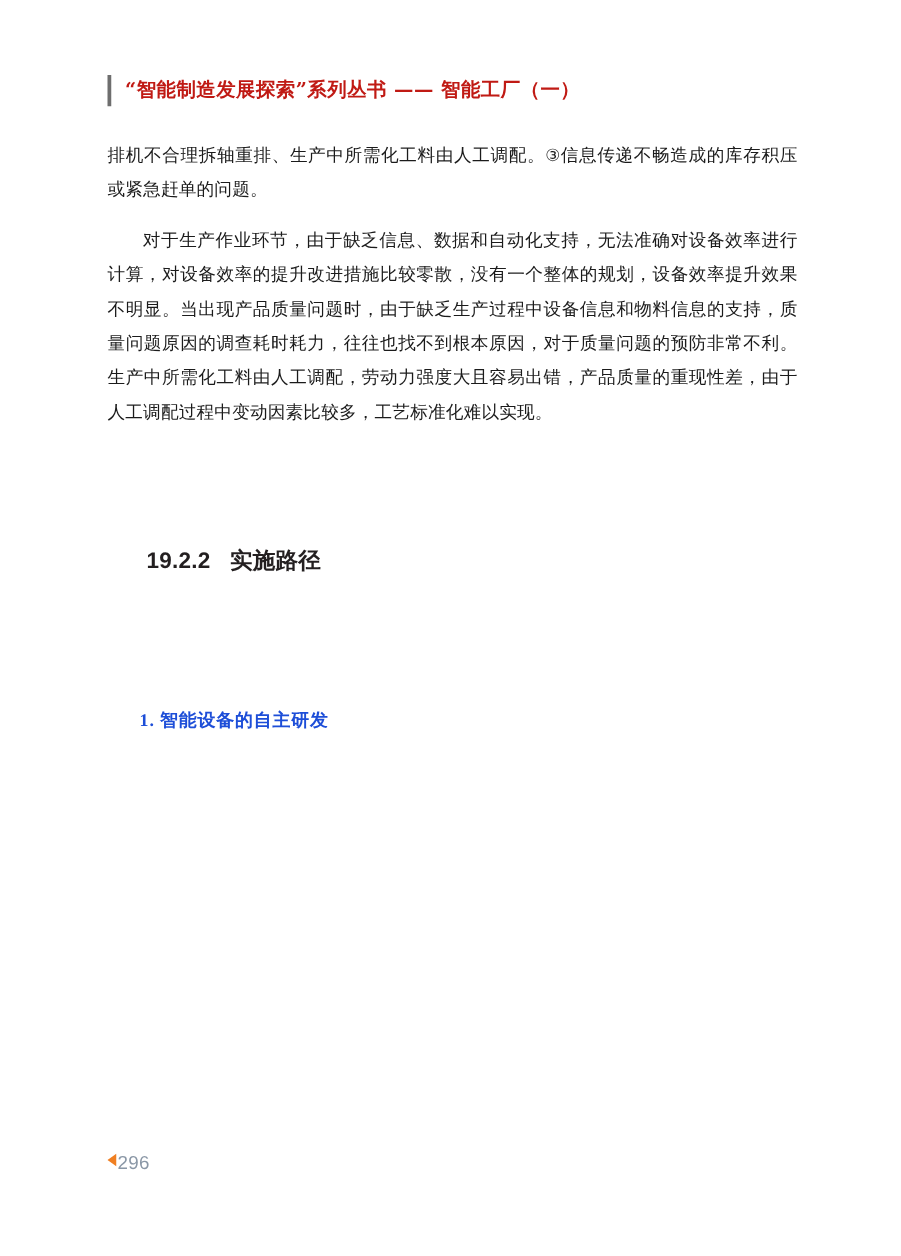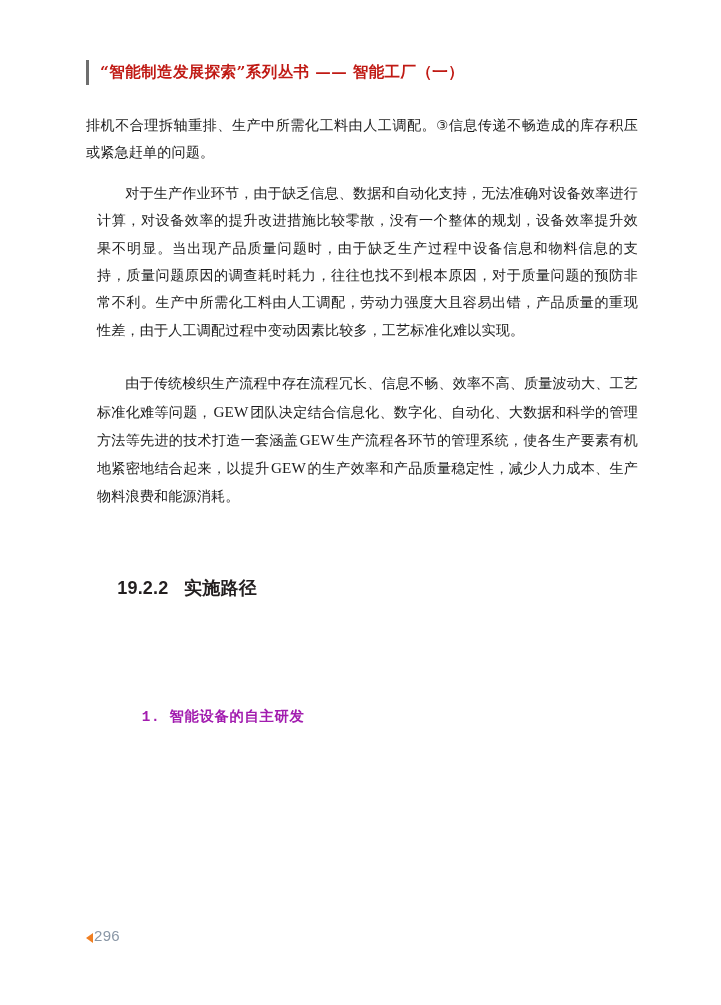--- a/index.html
+++ b/index.html
@@ -63,21 +63,20 @@
     font-family: "DejaVu Serif", serif;
     font-size: 14.1px;
     line-height: 27.4px;
     color: #1b1b1b;
     text-align: justify;
     text-justify: inter-character;
     letter-spacing: 0.15px;
   }
   p.para.indent {
     text-indent: 2em;
-    margin-left: 11px;
   }
 
   .gap-sm { height: 13px; }
 
   
   .lat {
     font-family: "Liberation Serif", serif;
     font-size: 15.2px;
     padding: 0 1.5px;
   }
@@ -101,37 +100,37 @@
     font-family: "Liberation Sans", sans-serif;
     font-weight: 700;
   }
   .sec-heading .sec-text {
     font-family: "Liberation Sans", sans-serif;
     font-weight: 700;
   }
 
   
   .sub-heading {
-    font-family: Liberation Mono, monospace;
+    font-family: Liberation Serif, serif;
     font-weight: 700;
     font-size: 14.3px;
-    color: #a21caf;
+    color: #1d4ed8;
     letter-spacing: 0.7px;
     line-height: 1.2;
     margin: 0;
     white-space: pre;
   }
 
   
   .folio {
     position: absolute;
     left: 86px;
     top: 923px;
     display: flex;
-    align-items: flex-end;
+    align-items: flex-start;
     height: 20px;
   }
   .folio-arrow {
     width: 0;
     height: 0;
     border-top: 5.5px solid transparent;
     border-bottom: 5.5px solid transparent;
     border-right: 7px solid #f07f22;
     margin-right: 1px;
     flex: 0 0 auto;
@@ -157,21 +156,20 @@
   <div class="content">
 
     <p class="para" id="p1"><span>排机不合理拆轴重排、生产中所需化工料由人工调配。</span><span class="circnum">③</span><span>信息传递不畅造成的库存积压或紧急赶单的问题。</span></p>
     <div class="gap-sm"></div>
 
     <p class="para indent" id="p2"><span>对于生产作业环节，由于缺乏信息、数据和自动化支持，无法准确对设备效率进行计算，对设备效率的提升改进措施比较零散，没有一个整体的规划，设备效率提升效果不明显。当出现产品质量问题时，由于缺乏生产过程中设备信息和物料信息的支持，质量问题原因的调查耗时耗力，往往也找不到根本原因，对于质量问题的预防非常不利。生产中所需化工料由人工调配，劳动力强度大且容易出错，产品质量的重现性差，由于人工调配过程中变动因素比较多，工艺标准化难以实现。</span></p>
     <div class="gap-sm"></div>
 
     <div class="gap-sm"></div>
 
-    <p class="para indent" id="p4"><span>由于传统梭织生产流程中存在流程冗长、信息不畅、效率不高、质量波动大、工艺标准化难等问题，</span><span class="lat">GEW</span><span>团队决定结合信息化、数字化、自动化、大数据和科学的管理方法等先进的技术打造一套涵盖</span><span class="lat">GEW</span><span>生产流程各环节的管理系统，使各生产要素有机地紧密地结合起来，以提升</span><span class="lat">GEW</span><span>的生产效率和产品质量稳定性，减少人力成本、生产物料浪费和能源消耗。</span></p>
 
     <div style="height:46px"></div>
 
     <h2 class="sec-heading">
       <span class="sec-num">19.2.2</span><span>&nbsp;&nbsp;&nbsp;</span><span class="sec-text">实施路径</span>
     </h2>
 
     <div style="height:29px"></div>
 
 

